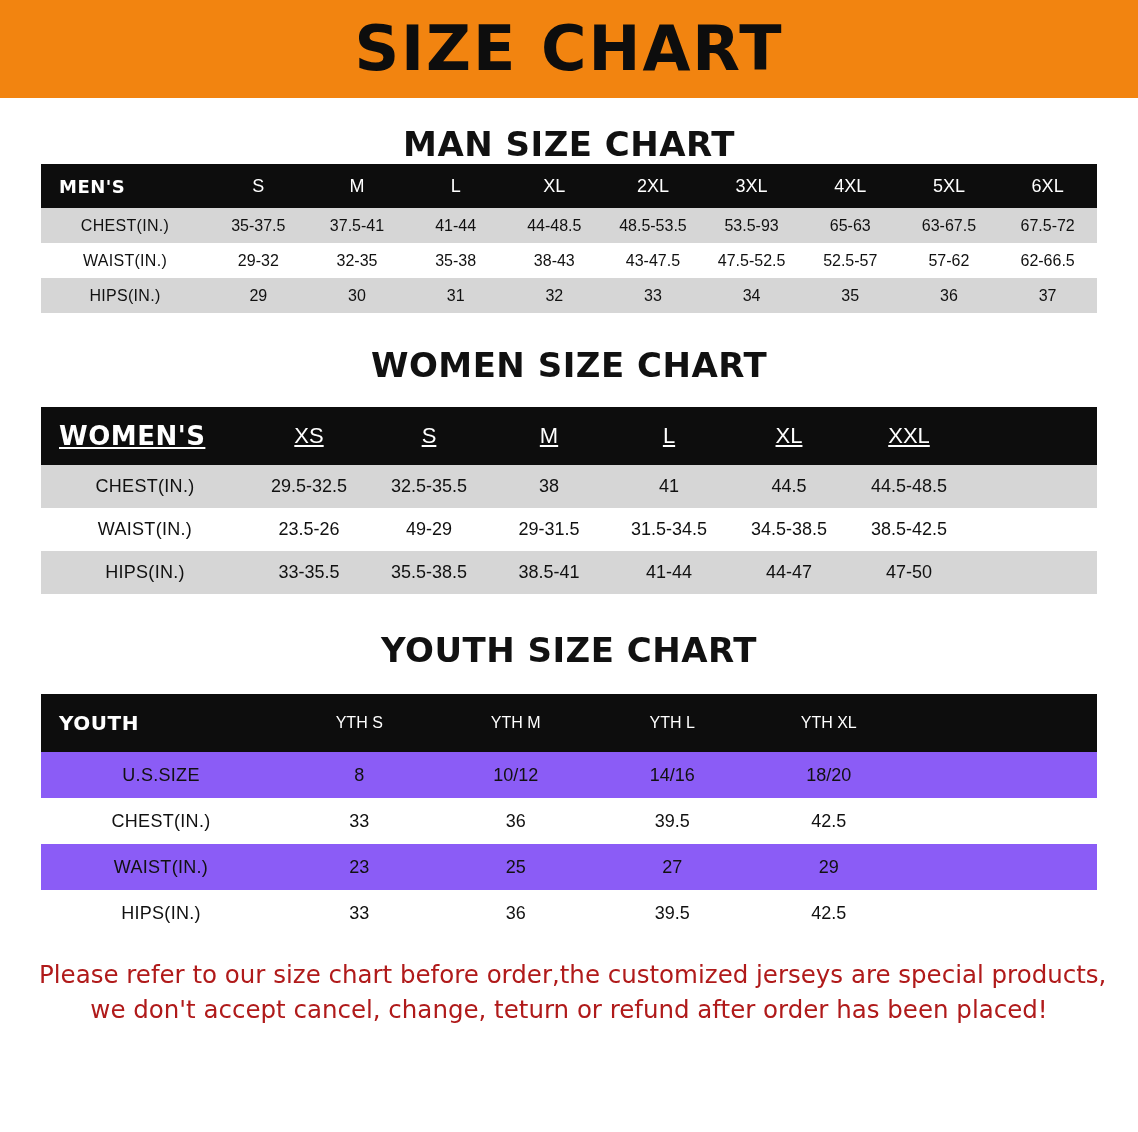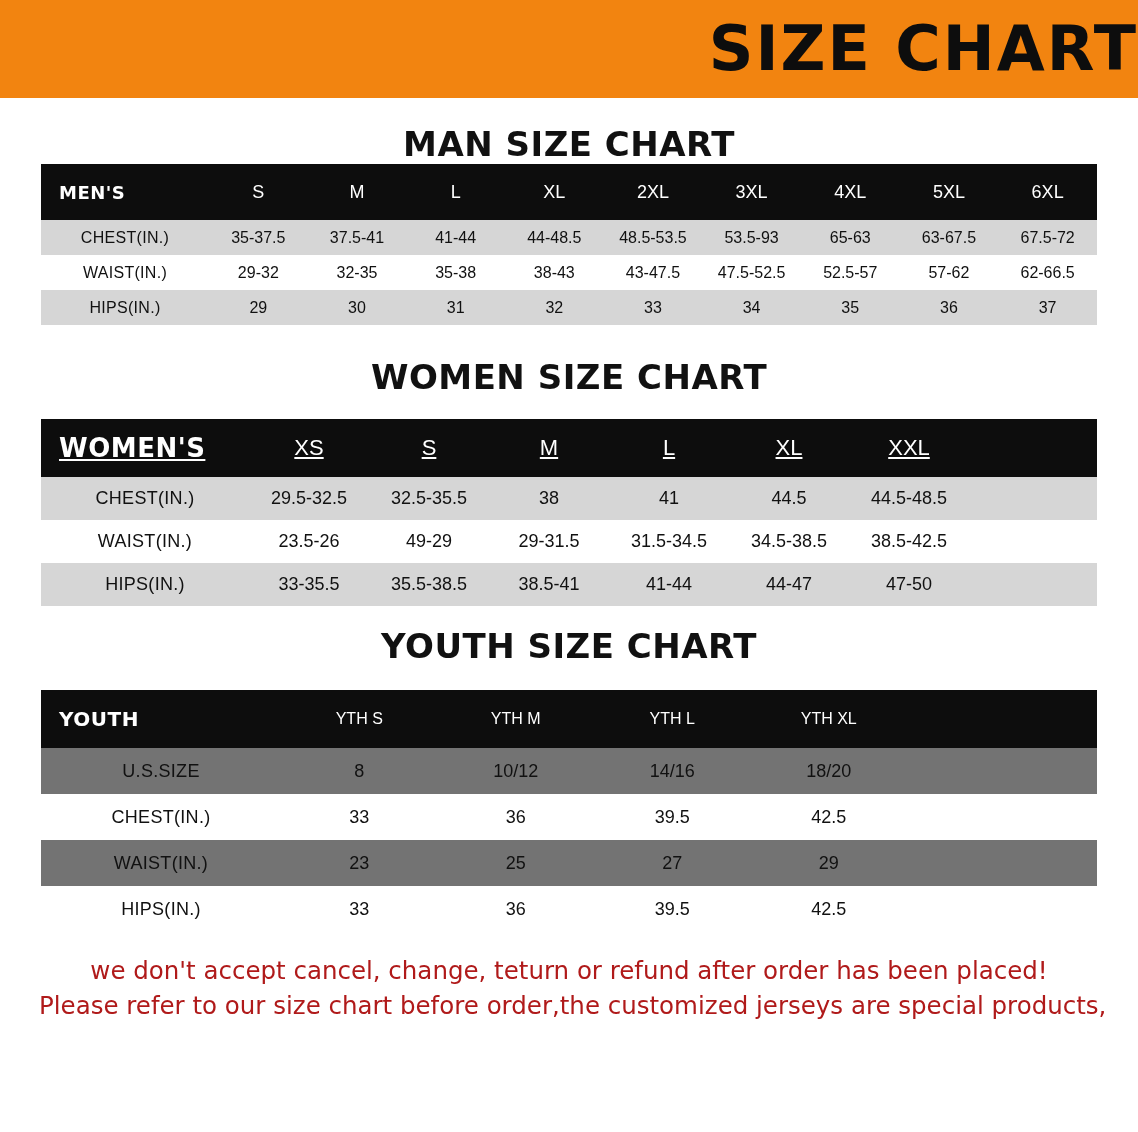--- a/index.html
+++ b/index.html
@@ -15,21 +15,21 @@
     overflow: hidden;
   }
 
   
   .banner {
     width: 100%;
     height: 98px;
     background: #f28410;
     display: flex;
     align-items: center;
-    justify-content: flex-end;
+    justify-content: center;
   }
   .banner-title {
     font-family: "DejaVu Sans", sans-serif;
     font-weight: 700;
     font-size: 62px;
     letter-spacing: 2px;
     color: #0d0d0d;
     line-height: 1;
   }
 
@@ -37,61 +37,61 @@
   .section-title {
     text-align: center;
     font-family: "DejaVu Sans", sans-serif;
     font-weight: 700;
     font-size: 34px;
     color: #111111;
     letter-spacing: 0.5px;
   }
   .t-man   { margin-top: 26px; }
   .t-women { margin-top: 32px; margin-bottom: 22px; }
-  .t-youth { margin-top: 20px; margin-bottom: 24px; }
+  .t-youth { margin-top: 36px; margin-bottom: 24px; }
 
   
   .table-wrap {
     width: 1056px;
     margin: 0 auto;
   }
   table {
     width: 100%;
     border-collapse: collapse;
     table-layout: fixed;
   }
   td, th {
     text-align: center;
     font-family: "Liberation Sans", sans-serif;
     font-weight: 400;
     color: #111111;
     padding: 0;
   }
 
   
-  .hdr-row { background: #0d0d0d; height: 56px; }
+  .hdr-row { background: #0d0d0d; height: 44px; }
   .hdr-row td { color: #ffffff; font-size: 19px; }
   .hdr-row td.rowlabel {
     font-family: "DejaVu Sans", sans-serif;
     font-weight: 700;
     font-size: 24px;
     text-align: left;
     padding-left: 18px;
     letter-spacing: 0.5px;
   }
 
   .data-row { height: 35px; }
   .data-row td { font-size: 17px; }
   .data-row td.rowlabel {
     text-align: center;
     font-size: 17px;
     letter-spacing: 0.3px;
   }
   .band-dark  { background: #d6d6d6; }
-  .band-light { background: #737373; }
+  .band-light { background: #8b5cf6; }
   .band-white { background: #ffffff; }
 
   
   #men-table col.lbl { width: 168px; }
   #men-table .hdr-row td { font-size: 18px; }
   #men-table .data-row td { font-size: 16px; }
   #men-table .data-row { height: 35px; }
 
   
   #women-table col.lbl { width: 208px; }
@@ -319,15 +319,15 @@
         <td>36</td>
         <td>39.5</td>
         <td>42.5</td>
         <td></td>
       </tr>
     </tbody>
   </table>
 </div>
 
 <div class="note">
+  <div>Please refer to our size chart before order,the customized jerseys are special products,</div>
   <div>we don't accept cancel, change, teturn or refund after order has been placed!</div>
-  <div>Please refer to our size chart before order,the customized jerseys are special products,</div>
 </div>
 
 </body></html>

